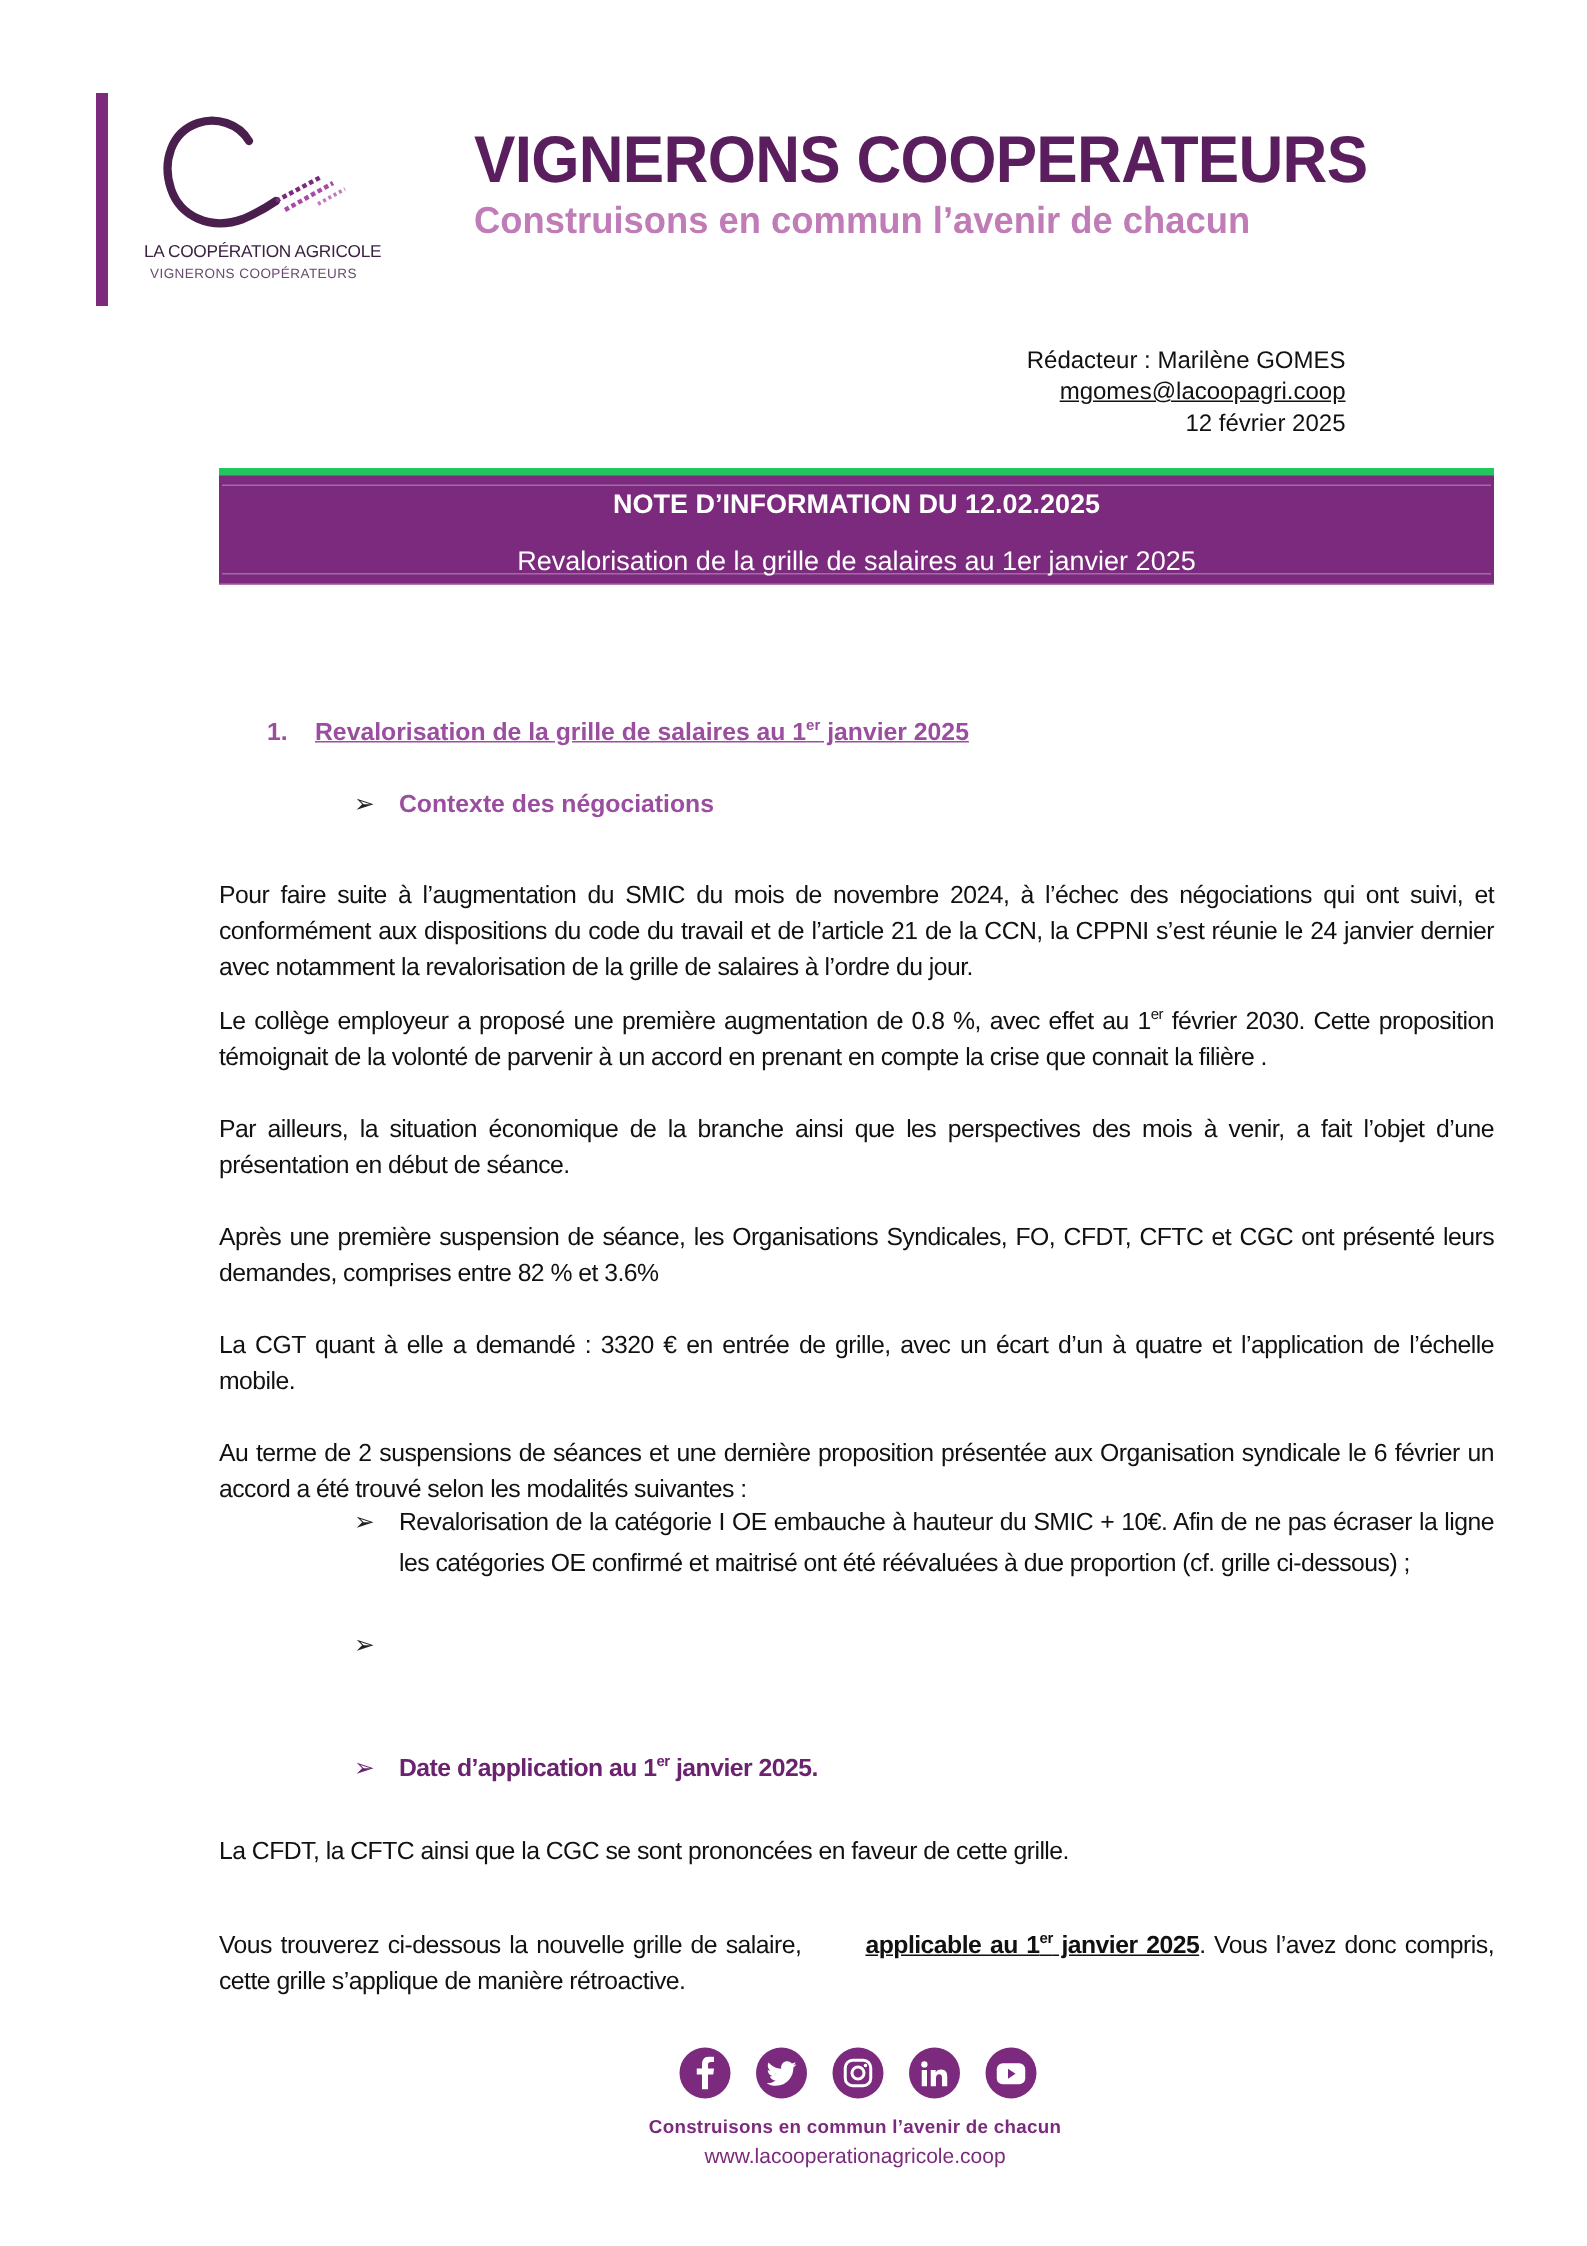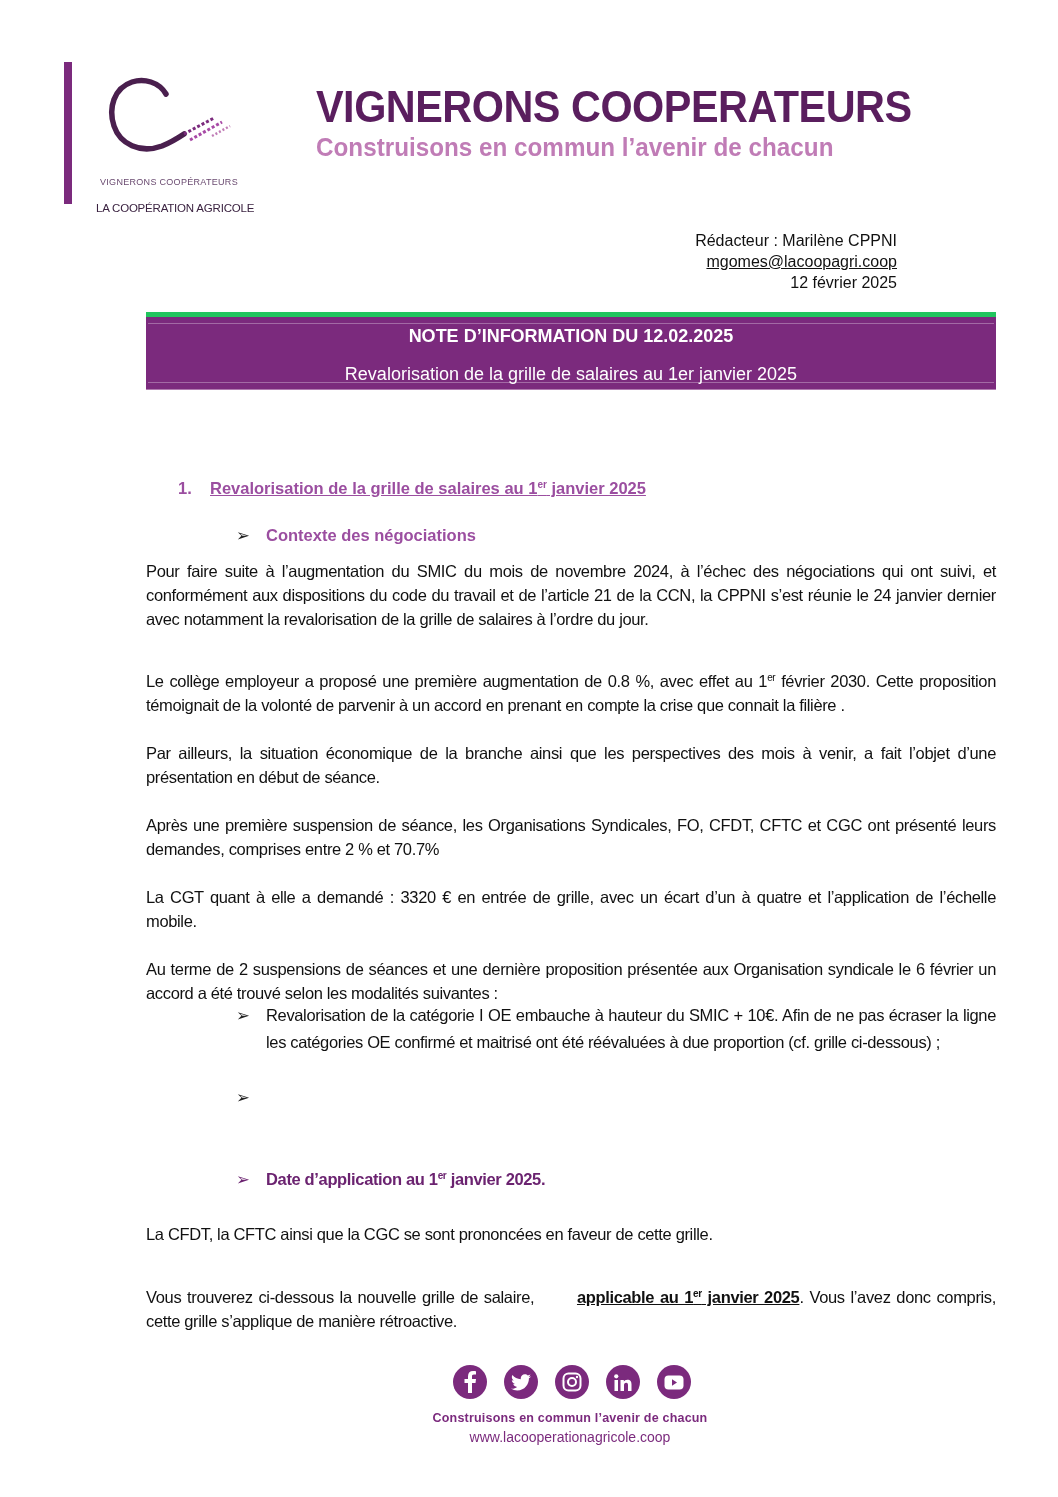--- a/index.html
+++ b/index.html
@@ -3,21 +3,21 @@
 <meta charset="utf-8">
 <style>
   * { box-sizing: border-box; margin: 0; padding: 0; }
   html, body { width: 1058px; height: 1497px; background: #ffffff; }
   body { position: relative; font-family: "Liberation Sans", sans-serif; color: #111; overflow: hidden; }
 
   .vbar { position: absolute; left: 64px; top: 62px; width: 8px; height: 142px; background: #7b2a7d; }
 
   .logo { position: absolute; left: 92px; top: 74px; width: 160px; height: 120px; }
   .logo svg { position: absolute; left: 12px; top: 0; }
-  .logo-line1 { position: absolute; left: 4px; top: 88px; font-size: 11.5px; color: #3a2240; letter-spacing: -0.2px; white-space: nowrap; margin-top: 40px; }
+  .logo-line1 { position: absolute; left: 4px; top: 88px; font-size: 11.5px; color: #3a2240; letter-spacing: -0.2px; white-space: nowrap; }
   .logo-line2 { position: absolute; left: 8px; top: 103px; font-size: 9px; color: #6a4a70; letter-spacing: 0.3px; white-space: nowrap; }
 
   .brand-title { position: absolute; left: 316px; top: 82px; font-size: 44px; font-weight: bold; color: #5a1e5e; letter-spacing: -0.5px; white-space: nowrap; transform: scaleX(0.94); transform-origin: left; }
   .brand-sub { position: absolute; left: 316px; top: 133px; font-size: 25px; font-weight: bold; color: #c07cb6; white-space: nowrap; transform: scaleX(0.97); transform-origin: left; }
 
   .meta { position: absolute; right: 161px; top: 230px; text-align: right; font-size: 16px; line-height: 21px; color: #111; }
   .meta .email { text-decoration: underline; color: #111; }
 
   .banner { position: absolute; left: 146px; top: 312px; width: 850px; height: 78px; background: #7b2a7d; border-top: 5px solid #22c55e; border-bottom: 1px solid #b07ab0; }
   .banner-inner { position: absolute; left: 2px; right: 2px; top: 6px; bottom: 6px; border-top: 1px solid #a36aa5; border-bottom: 1px solid #a36aa5; }
@@ -62,48 +62,48 @@
     <path d="M108 62 L 126 52" stroke="#c07cb6" stroke-width="2.5" stroke-dasharray="2 2"></path>
   </svg>
   <div class="logo-line1">LA COOPÉRATION AGRICOLE</div>
   <div class="logo-line2">VIGNERONS COOPÉRATEURS</div>
 </div>
 
 <div class="brand-title">VIGNERONS COOPERATEURS</div>
 <div class="brand-sub">Construisons en commun l’avenir de chacun</div>
 
 <div class="meta">
-  <div>Rédacteur : Marilène CPPNI</div>
+  <div>Rédacteur : Marilène GOMES</div>
   <div><a class="email">mgomes@lacoopagri.coop</a></div>
   <div>12 février 2025</div>
 </div>
 
 <div class="banner">
   <div class="banner-inner"></div>
   <div class="banner-l1">NOTE D’INFORMATION DU 12.02.2025</div>
   <div class="banner-l2">Revalorisation de la grille de salaires au 1er janvier 2025</div>
 </div>
 
 <div class="sec-h body-text">
   <span class="num">1.</span><span class="title"><span>Revalorisation de la grille de salaires au 1</span><sup>er</sup><span> janvier 2025</span></span>
 </div>
 
 <div class="sub-h body-text">
   <span class="arrow">➢</span><span>Contexte des négociations</span>
 </div>
 
-<div class="para body-text" style="top:559px">Pour faire suite à l’augmentation du SMIC du mois de novembre 2024, à l’échec des négociations qui ont suivi, et conformément aux dispositions du code du travail et de l’article 21 de la CCN, la CPPNI s’est réunie le 24  janvier dernier avec notamment la revalorisation de la grille de salaires à l’ordre du jour.</div>
+<div class="para body-text" style="top:585px">Pour faire suite à l’augmentation du SMIC du mois de novembre 2024, à l’échec des négociations qui ont suivi, et conformément aux dispositions du code du travail et de l’article 21 de la CCN, la CPPNI s’est réunie le 24  janvier dernier avec notamment la revalorisation de la grille de salaires à l’ordre du jour.</div>
 
 <div class="para body-text" style="top:669px">
   <span>Le collège employeur a proposé une première augmentation de 0.8 %, avec effet au 1</span><sup>er</sup><span> février 2030. Cette proposition témoignait de la volonté de parvenir à un accord en prenant en compte la crise que connait la filière .</span>
 </div>
 
 <div class="para body-text" style="top:741px">Par ailleurs, la situation économique de la branche ainsi que les perspectives des mois à venir, a fait l’objet d’une présentation en début de séance.</div>
 
-<div class="para body-text" style="top:813px">Après une première suspension de séance, les Organisations Syndicales, FO, CFDT, CFTC et CGC ont présenté leurs demandes, comprises entre 2 % et 70.7%</div>
+<div class="para body-text" style="top:813px">Après une première suspension de séance, les Organisations Syndicales, FO, CFDT, CFTC et CGC ont présenté leurs demandes, comprises entre 82 % et 3.6%</div>
 
 <div class="para body-text" style="top:885px">La CGT quant à elle a demandé :  3320 € en entrée de grille, avec un écart d’un à quatre et l’application de l’échelle mobile.</div>
 
 <div class="para body-text" style="top:957px">Au terme de 2 suspensions de séances et une dernière proposition présentée aux Organisation syndicale le 6 février un accord a été trouvé selon les modalités suivantes :</div>
 
 <div class="bullet body-text" style="top:1002px">
   <span class="b-arrow">➢</span>
   <span>Revalorisation de la catégorie I OE embauche à hauteur du SMIC + 10€. Afin de ne pas écraser la ligne les catégories OE confirmé et maitrisé ont été réévaluées à due proportion (cf. grille ci-dessous) ;</span>
 </div>
 

